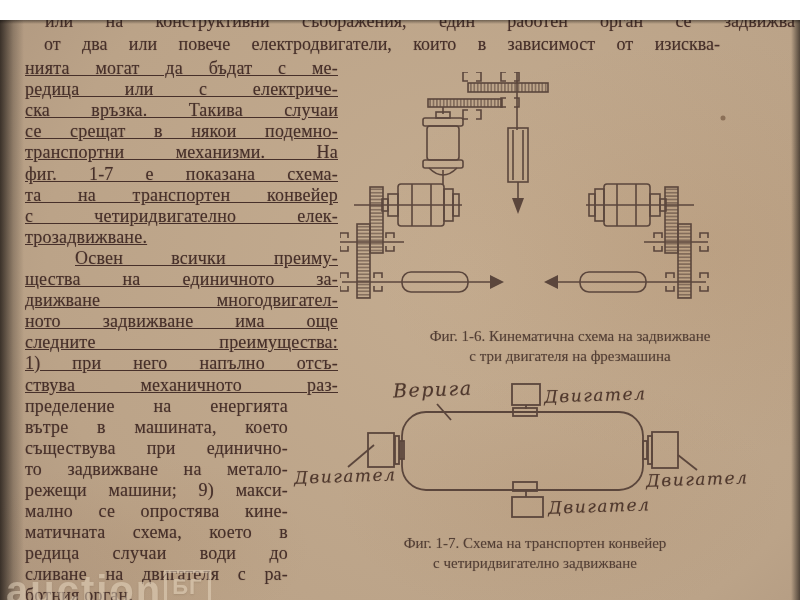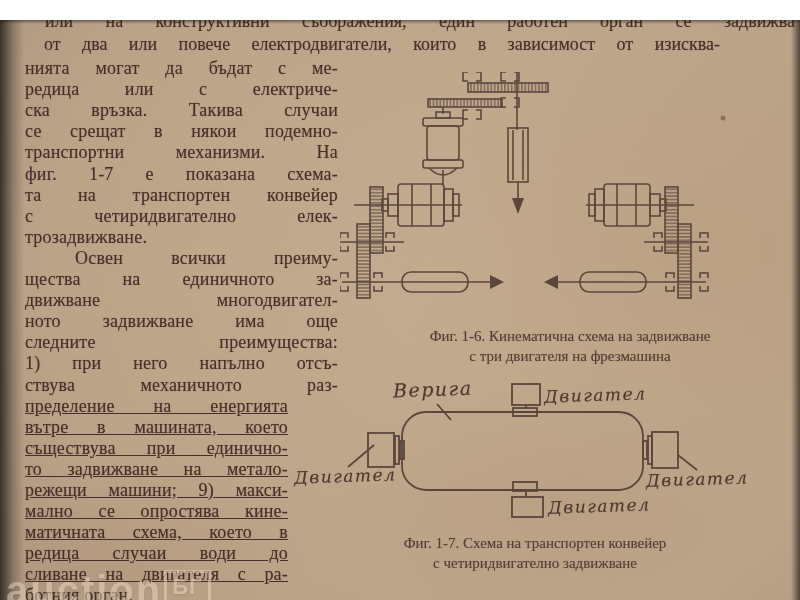--- a/index.html
+++ b/index.html
@@ -15,21 +15,21 @@
   }
   .edge{position:absolute; pointer-events:none; z-index:40;}
   .edge.l{left:0;top:0;width:24px;height:600px;background:linear-gradient(90deg, rgba(24,19,16,0.78), rgba(24,19,16,0.25) 55%, rgba(24,19,16,0));}
   .edge.r{right:0;top:0;width:9px;height:600px;background:linear-gradient(270deg, rgba(24,19,16,0.65), rgba(24,19,16,0));}
   .edge.b{left:0;bottom:0;width:800px;height:13px;background:linear-gradient(0deg, rgba(16,13,11,0.85), rgba(16,13,11,0));}
   .edge.t{left:0;top:0;width:800px;height:4px;background:linear-gradient(180deg, rgba(16,13,11,0.45), rgba(16,13,11,0));}
 
   .txt{position:absolute; color:#47302a; text-shadow:0 0 1px rgba(71,48,42,0.45);}
   .ln{left:25px; height:21px; line-height:21px; font-size:18px;
       text-align:justify; text-align-last:justify; letter-spacing:0.2px; white-space:normal;}
-  .w1{width:313px;} .w2{width:263px;text-decoration:underline;}
+  .w1{width:313px;text-decoration:underline;} .w2{width:263px;}
   .parend{text-align-last:left;}
   .indent{text-indent:50px;}
   .topline{left:44px; width:676px; height:22px; line-height:22px; font-size:18px;
       text-align:justify; text-align-last:justify;}
   #top-line-0{left:45px; top:-10px; width:750px;}
   #top-line-1{top:13px;}
   #bottom-line{left:44px; top:583px; width:712px; height:22px; line-height:22px;
       font-size:19px; text-indent:56px; text-align:justify; text-align-last:justify;}
 
   .caption{position:absolute; color:#533f35; text-align:center; font-size:15px; line-height:20px;

